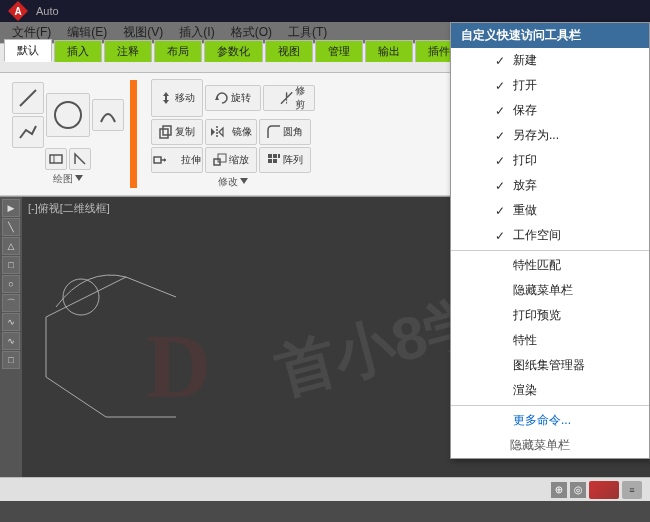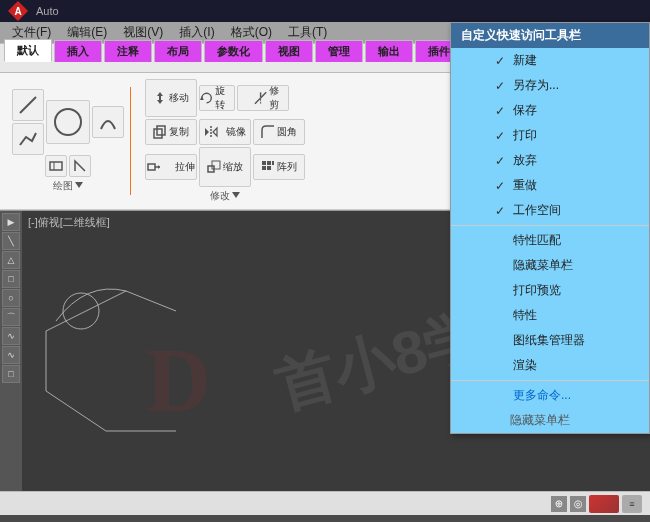--- a/index.html
+++ b/index.html
@@ -44,21 +44,21 @@
 
     
     #ribbon {
       background: #f0f0f0;
       border-bottom: 1px solid #999;
     }
 
     
     #menu-bar {
       height: 22px;
-      background: #a3a3a3;
+      background: #737373;
       display: flex;
       align-items: center;
       padding: 0 4px;
       border-bottom: 1px solid #bbb;
       font-size: 12px;
       color: #222;
     }
     .menu-item {
       padding: 2px 8px;
       cursor: pointer;
@@ -66,25 +66,24 @@
     }
 
     
     #tab-bar {
       height: 29px;
       background: #e8e8e8;
       display: flex;
       align-items: flex-end;
       padding: 10px 4px;
       border-bottom: 1px solid #bbb;
-      font-weight: bold;
     }
     .tab {
       padding: 3px 12px;
-      background: #d946ef;
+      background: #84cc16;
       border: 1px solid #bbb;
       border-bottom: none;
       cursor: pointer;
       font-size: 11px;
       color: #222;
       margin-right: 2px;
     }
     .tab.active {
       background: #ffffff;
       border-bottom: 1px solid #fff;
@@ -99,21 +98,21 @@
       align-items: center;
       gap: 2px;
       min-height: 80px;
       border-bottom: 1px solid #ccc;
     }
 
     .tool-group {
       display: flex;
       flex-direction: column;
       align-items: center;
-      border-right: 1px solid #f97316;
+      border-right: 7px solid #f97316;
       padding: 2px 6px;
       min-height: 70px;
       justify-content: space-between;
     }
     .tool-group:last-child { border-right: none; }
 
     .tool-row {
       display: flex;
       gap: 2px;
       align-items: center;
@@ -213,21 +212,21 @@
       color: #bbb;
       font-size: 11px;
     }
 
     
     #dropdown-overlay {
       position: absolute;
       top: 22px; 
       right: 0;
       width: 200px;
-      background: #7dd3fc;
+      background: #ffffff;
       border: 1px solid #999;
       box-shadow: 2px 2px 6px rgba(0,0,0,0.4);
       z-index: 1000;
     }
 
     .dropdown-header {
       background: #3a6d9c;
       color: white;
       padding: 4px 10px;
       font-size: 12px;
@@ -373,21 +372,21 @@
 
         <div class="tool-row">
 
           <div class="tool-btn" style="width:52px;height:38px;gap:2px;">
             <svg width="14" height="14" viewBox="0 0 14 14">
                 <polygon points="7,1 10,5 8,5 8,9 10,9 7,13 4,9 6,9 6,5 4,5" fill="#555"></polygon>
               </svg>
             <span style="font-size:10px;">移动</span>
           </div>
 
-          <div class="tool-btn" style="width:36px;height:26px;gap:2px;">
+          <div class="tool-btn" style="width:56px;height:26px;gap:2px;">
             <svg width="14" height="14" viewBox="0 0 14 14">
                 <path d="M2,7 A5,5 0 1,1 7,12" fill="none" stroke="#555" stroke-width="1.5"></path>
                 <polygon points="2,5 0,9 4,9" fill="#555"></polygon>
               </svg>
             <span style="font-size:10px;">旋转</span>
           </div>
 
           <div class="tool-btn" style="width:52px;height:26px;gap:2px;padding-left:16px;">
             <svg width="14" height="14" viewBox="0 0 14 14">
                 <line x1="1" y1="13" x2="13" y2="1" stroke="#555" stroke-width="1.5"></line>
@@ -429,21 +428,21 @@
 
           <div class="tool-btn" style="width:52px;height:26px;gap:14px;">
             <svg width="14" height="14" viewBox="0 0 14 14">
                 <rect x="1" y="4" width="7" height="6" fill="none" stroke="#555" stroke-width="1.5"></rect>
                 <line x1="8" y1="7" x2="13" y2="7" stroke="#555" stroke-width="1.5"></line>
                 <polygon points="11,5 13,7 11,9" fill="#555"></polygon>
               </svg>
             <span style="font-size:10px;">拉伸</span>
           </div>
 
-          <div class="tool-btn" style="width:52px;height:40px;gap:2px;">
+          <div class="tool-btn" style="width:52px;height:26px;gap:2px;">
             <svg width="14" height="14" viewBox="0 0 14 14">
                 <rect x="1" y="6" width="6" height="6" fill="none" stroke="#555" stroke-width="1.5"></rect>
                 <rect x="5" y="1" width="8" height="8" fill="none" stroke="#555" stroke-width="1"></rect>
               </svg>
             <span style="font-size:10px;">缩放</span>
           </div>
 
           <div class="tool-btn" style="width:52px;height:26px;gap:2px;">
             <svg width="14" height="14" viewBox="0 0 14 14">
                 <rect x="1" y="1" width="4" height="4" fill="#555"></rect>
@@ -510,22 +509,23 @@
     <div style="width:16px;height:16px;background:#888;display:flex;align-items:center;justify-content:center;font-size:10px;cursor:pointer;color:white;">◎</div>
 
     <div style="width:30px;height:18px;background:linear-gradient(135deg,#cc3333,#993333);border-radius:2px;cursor:pointer;"></div>
     <div style="width:20px;height:18px;background:#aaa;border-radius:2px;cursor:pointer;display:flex;align-items:center;justify-content:center;font-size:9px;">≡</div>
   </div>
 </div>
 
 <div id="dropdown-overlay">
   <div class="dropdown-header">自定义快速访问工具栏</div>
   <div class="dropdown-item checked">新建</div>
+  <div class="dropdown-item checked">打开</div>
+  <div class="dropdown-item checked">保存</div>
   <div class="dropdown-item checked">另存为...</div>
-  <div class="dropdown-item checked">保存</div>
   <div class="dropdown-item checked">打印</div>
   <div class="dropdown-item checked">放弃</div>
   <div class="dropdown-item checked">重做</div>
   <div class="dropdown-item checked">工作空间</div>
   <div class="dropdown-separator"></div>
   <div class="dropdown-item">特性匹配</div>
   <div class="dropdown-item">隐藏菜单栏</div>
   <div class="dropdown-item">打印预览</div>
   <div class="dropdown-item">特性</div>
   <div class="dropdown-item">图纸集管理器</div>

